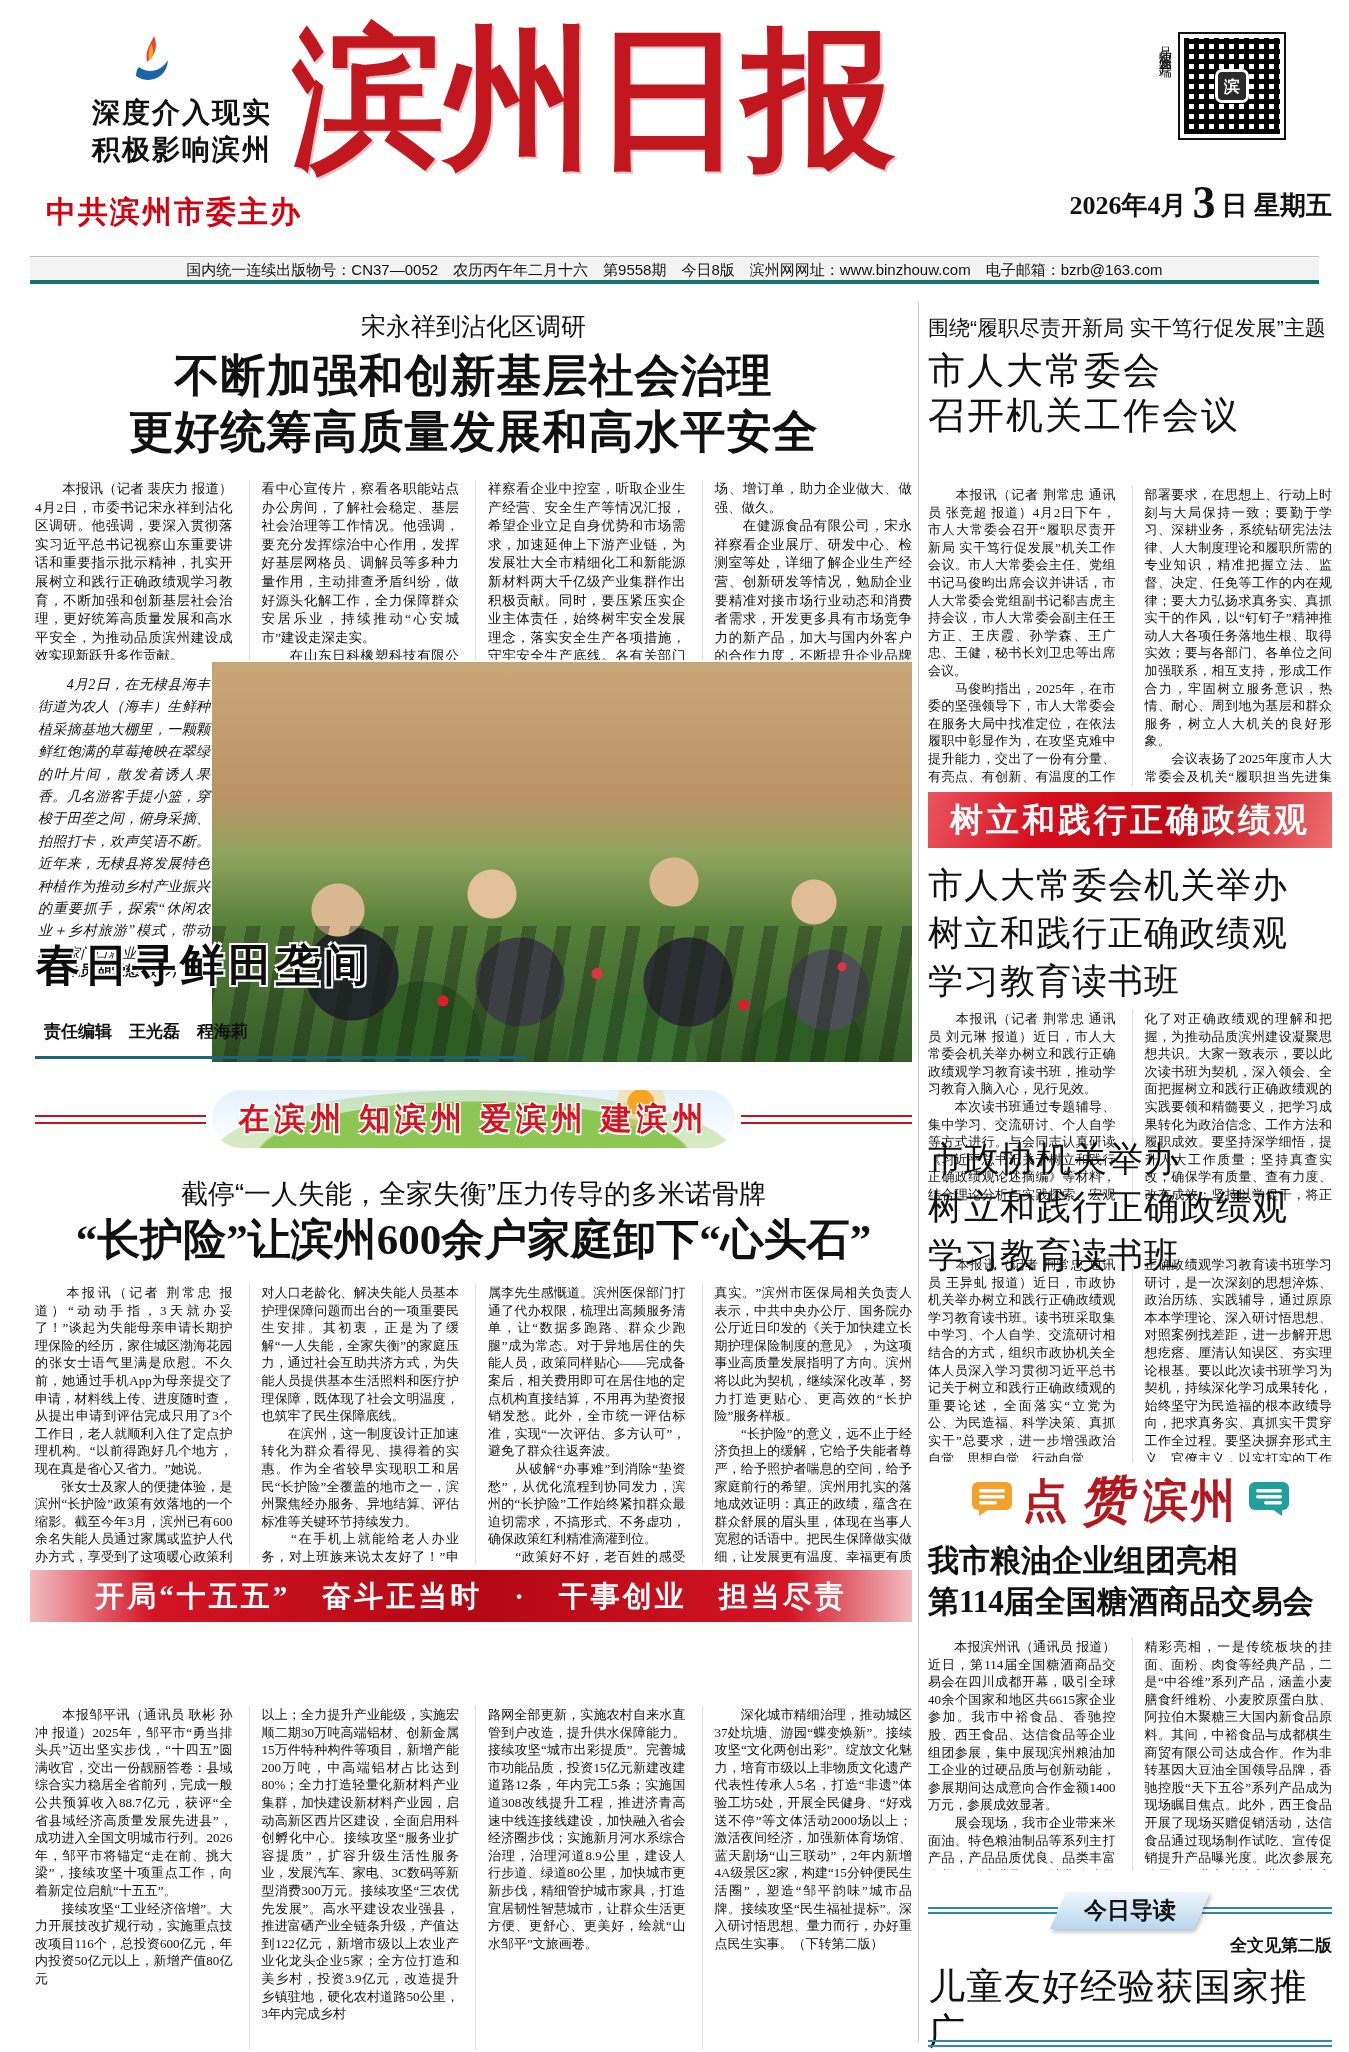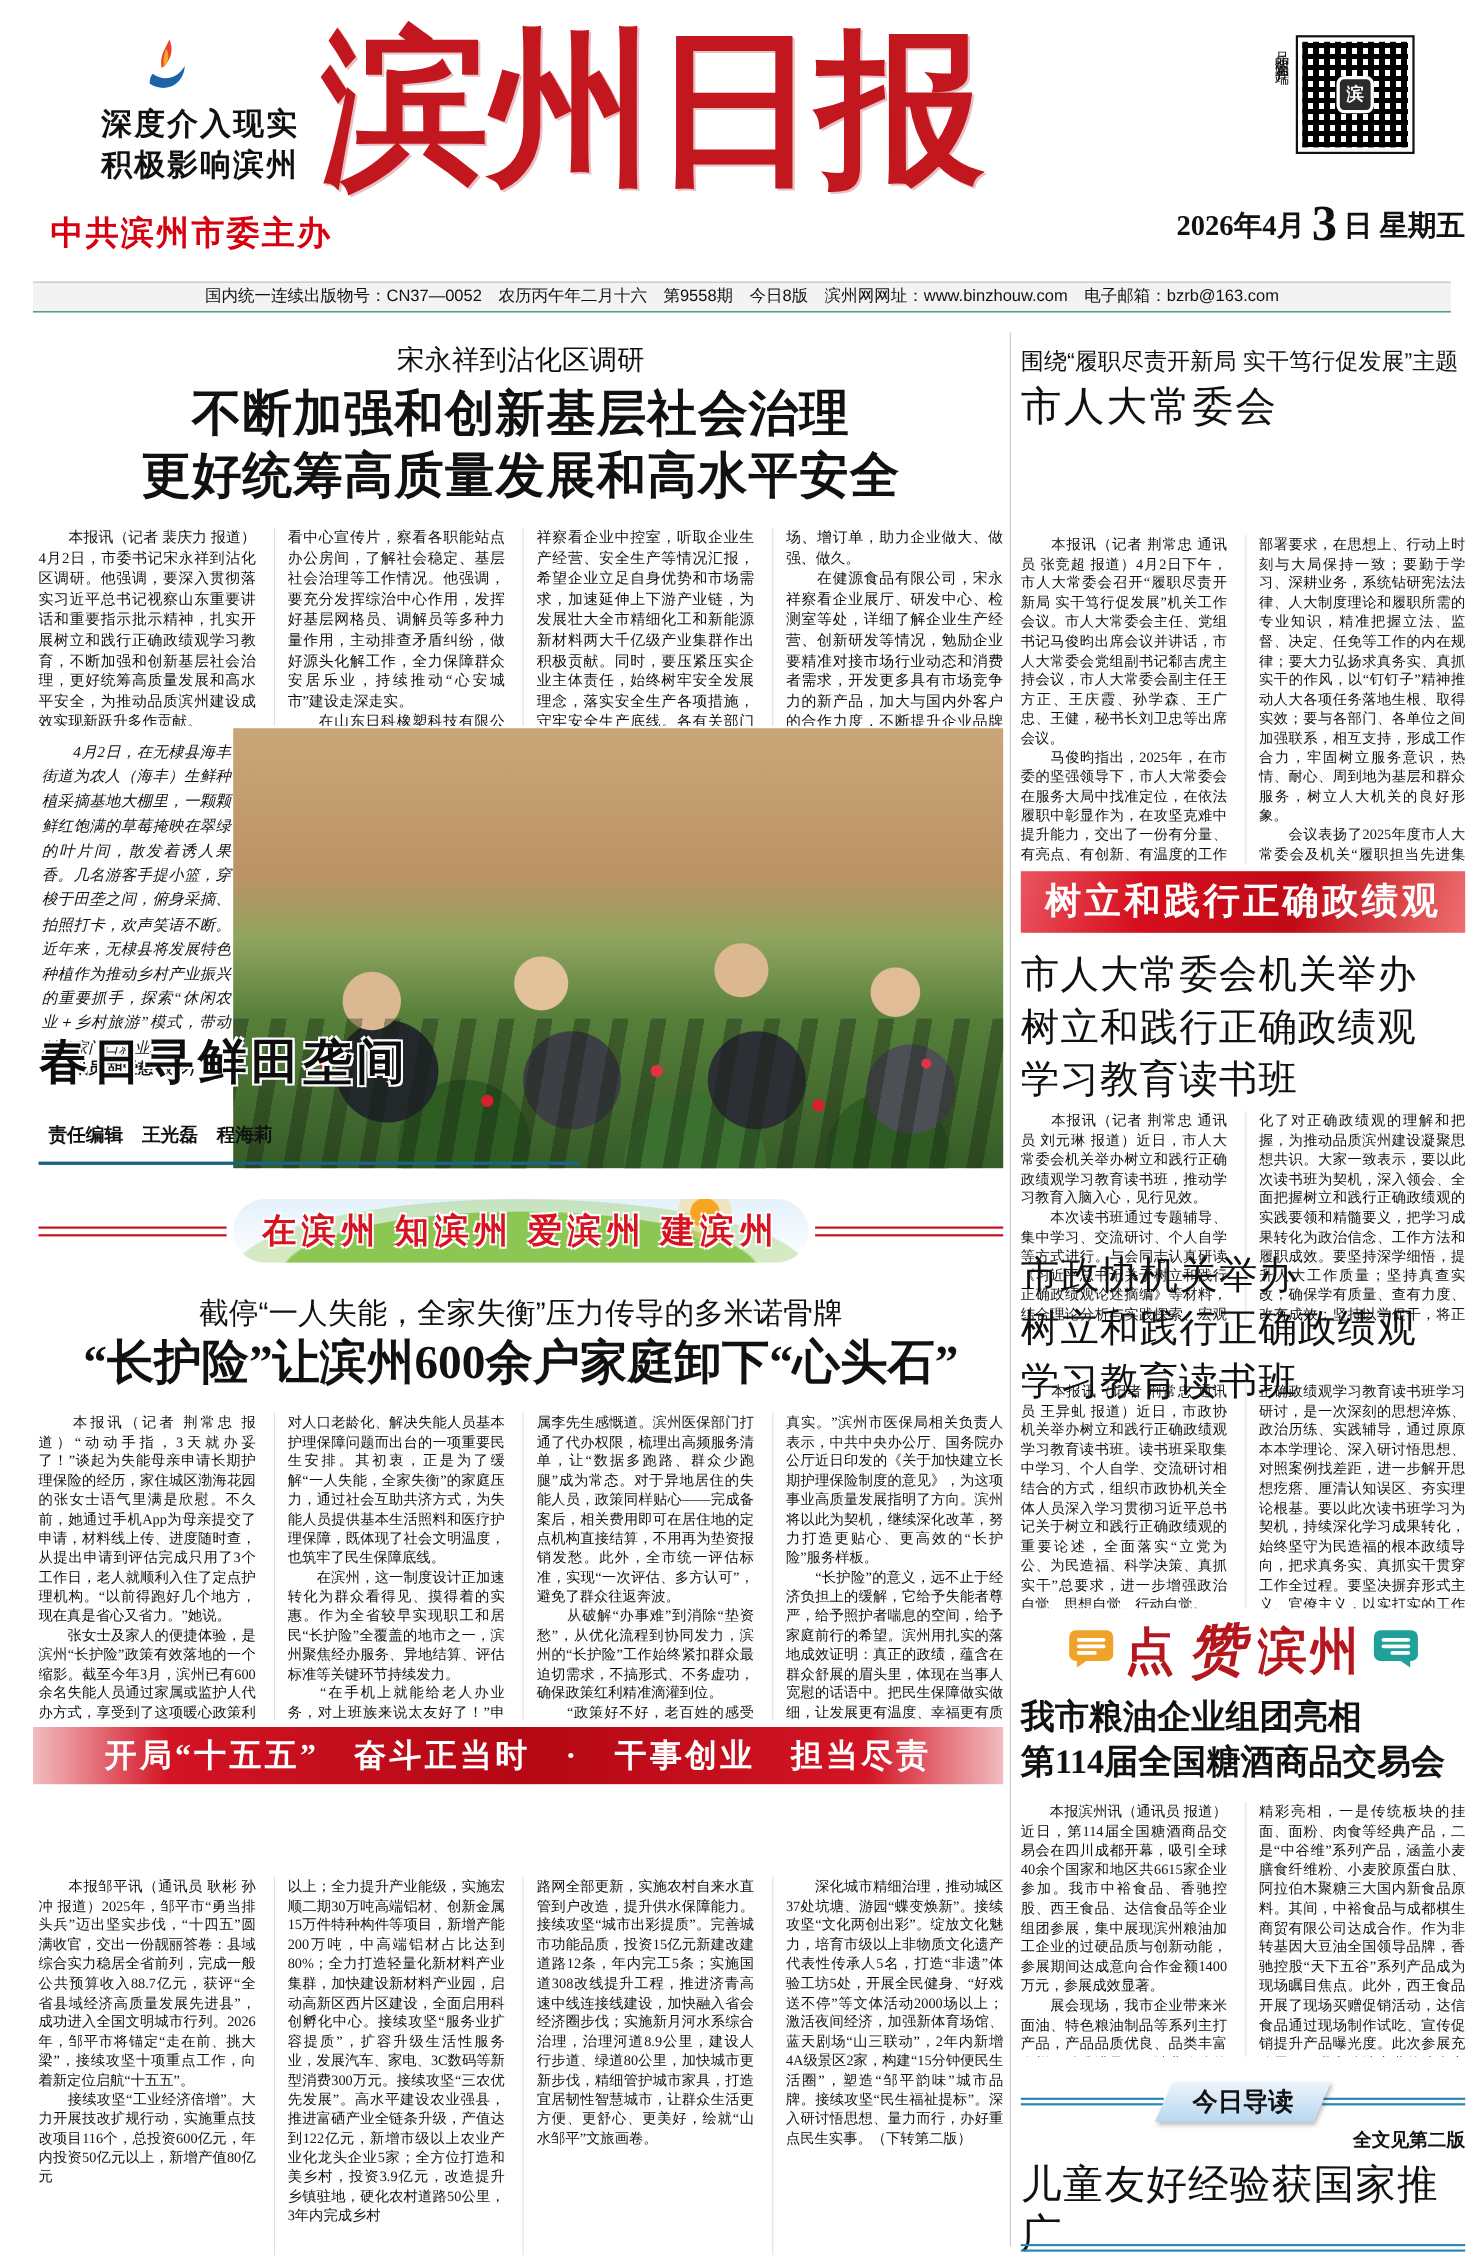--- a/index.html
+++ b/index.html
@@ -14,21 +14,21 @@
   .masthead { left:268px; top:2px; width:650px; height:200px; text-align:center; font-size:152px; line-height:196px; font-weight:900; color:#c2171f; letter-spacing:-2px; font-family:"Liberation Serif",serif; text-shadow:2px 2px 0 rgba(160,10,18,.25);}
   .qr-label { left:1156px; top:36px; writing-mode:vertical-rl; font-size:13px; letter-spacing:3px; font-family:"Liberation Sans",sans-serif;}
   .qr { left:1178px; top:32px; width:108px; height:108px; border:2px solid #111; padding:4px; background:#fff;}
   .qr-inner { width:100%; height:100%; position:relative;
     background:
       repeating-linear-gradient(0deg,#000 0 5px,transparent 5px 10px),
       repeating-linear-gradient(90deg,#000 0 5px,#fff 5px 10px);}
   .qr-center { position:absolute; left:50%; top:50%; width:34px; height:34px; transform:translate(-50%,-50%); background:#2b2b2b; border:3px solid #fff; border-radius:7px; color:#fff; font-size:16px; text-align:center; line-height:30px; font-weight:bold;}
   .dateline { left:1020px; top:176px; width:312px; text-align:right; font-size:26px; font-weight:bold; white-space:nowrap;}
   .dateline .big { font-size:46px; vertical-align:-4px; padding:0 6px;}
-  .infobar { left:30px; top:256px; width:1289px; height:28px; background:#f3f3f3; border-top:1px solid #bdbdbd; border-bottom:1px solid #0f766e; text-align:center; font-size:15px; line-height:26px; font-family:"Liberation Sans",sans-serif;}
+  .infobar { left:30px; top:256px; width:1289px; height:28px; background:#f3f3f3; border-top:1px solid #bdbdbd; border-bottom:4px solid #0f766e; text-align:center; font-size:15px; line-height:26px; font-family:"Liberation Sans",sans-serif;}
 
   
   .vrule { left:918px; top:302px; width:1px; height:1740px; background:#c9c9c9;}
 
   
   .kicker { text-align:center; font-family:"Liberation Sans",sans-serif;}
   .headline { text-align:center; font-weight:900; font-family:"Liberation Serif",serif;}
   .bodyrow { display:flex; gap:16px;}
   .bodyrow .col { flex:1; text-align:justify; white-space:pre-wrap; overflow:hidden; }
   .bodyrow .col + .col { border-left:1px solid #e0e0e0; padding-left:12px;}
@@ -202,20 +202,21 @@
     <div class="col">　　本报邹平讯（通讯员 耿彬 孙冲 报道）2025年，邹平市“勇当排头兵”迈出坚实步伐，“十四五”圆满收官，交出一份靓丽答卷：县域综合实力稳居全省前列，完成一般公共预算收入88.7亿元，获评“全省县域经济高质量发展先进县”，成功进入全国文明城市行列。2026年，邹平市将锚定“走在前、挑大梁”，接续攻坚十项重点工作，向着新定位启航“十五五”。
 　　接续攻坚“工业经济倍增”。大力开展技改扩规行动，实施重点技改项目116个，总投资600亿元，年内投资50亿元以上，新增产值80亿元</div>
     <div class="col">以上；全力提升产业能级，实施宏顺二期30万吨高端铝材、创新金属15万件特种构件等项目，新增产能200万吨，中高端铝材占比达到80%；全力打造轻量化新材料产业集群，加快建设新材料产业园，启动高新区西片区建设，全面启用科创孵化中心。接续攻坚“服务业扩容提质”，扩容升级生活性服务业，发展汽车、家电、3C数码等新型消费300万元。接续攻坚“三农优先发展”。高水平建设农业强县，推进富硒产业全链条升级，产值达到122亿元，新增市级以上农业产业化龙头企业5家；全方位打造和美乡村，投资3.9亿元，改造提升乡镇驻地，硬化农村道路50公里，3年内完成乡村</div>
     <div class="col">路网全部更新，实施农村自来水直管到户改造，提升供水保障能力。接续攻坚“城市出彩提质”。完善城市功能品质，投资15亿元新建改建道路12条，年内完工5条；实施国道308改线提升工程，推进济青高速中线连接线建设，加快融入省会经济圈步伐；实施新月河水系综合治理，治理河道8.9公里，建设人行步道、绿道80公里，加快城市更新步伐，精细管护城市家具，打造宜居韧性智慧城市，让群众生活更方便、更舒心、更美好，绘就“山水邹平”文旅画卷。</div>
     <div class="col">　　深化城市精细治理，推动城区37处坑塘、游园“蝶变焕新”。接续攻坚“文化两创出彩”。绽放文化魅力，培育市级以上非物质文化遗产代表性传承人5名，打造“非遗”体验工坊5处，开展全民健身、“好戏送不停”等文体活动2000场以上；激活夜间经济，加强新体育场馆、蓝天剧场“山三联动”，2年内新增4A级景区2家，构建“15分钟便民生活圈”，塑造“邹平韵味”城市品牌。接续攻坚“民生福祉提标”。深入研讨悟思想、量力而行，办好重点民生实事。（下转第二版）</div>
   </div>
 
   <div class="abs kicker r-kicker">围绕“履职尽责开新局 实干笃行促发展”主题</div>
   <div class="abs r1-title">
     <div>市人大常委会</div>
+    <div>召开机关工作会议</div>
   </div>
   <div class="abs bodyrow body-13 r1-body">
     <div class="col">　　本报讯（记者 荆常忠 通讯员 张竞超 报道）4月2日下午，市人大常委会召开“履职尽责开新局 实干笃行促发展”机关工作会议。市人大常委会主任、党组书记马俊昀出席会议并讲话，市人大常委会党组副书记郗吉虎主持会议，市人大常委会副主任王方正、王庆霞、孙学森、王广忠、王健，秘书长刘卫忠等出席会议。
 　　马俊昀指出，2025年，在市委的坚强领导下，市人大常委会在服务大局中找准定位，在依法履职中彰显作为，在攻坚克难中提升能力，交出了一份有分量、有亮点、有创新、有温度的工作答卷。
 　　马俊昀强调，要深入学习领会党中央一系列重大方针政策和上级的</div>
     <div class="col">部署要求，在思想上、行动上时刻与大局保持一致；要勤于学习、深耕业务，系统钻研宪法法律、人大制度理论和履职所需的专业知识，精准把握立法、监督、决定、任免等工作的内在规律；要大力弘扬求真务实、真抓实干的作风，以“钉钉子”精神推动人大各项任务落地生根、取得实效；要与各部门、各单位之间加强联系，相互支持，形成工作合力，牢固树立服务意识，热情、耐心、周到地为基层和群众服务，树立人大机关的良好形象。
 　　会议表扬了2025年度市人大常委会及机关“履职担当先进集体”和机关优秀共产党员，先进集体代表作了典型发言。</div>
   </div>
 
   <div class="abs rbanner">树立和践行正确政绩观</div>

